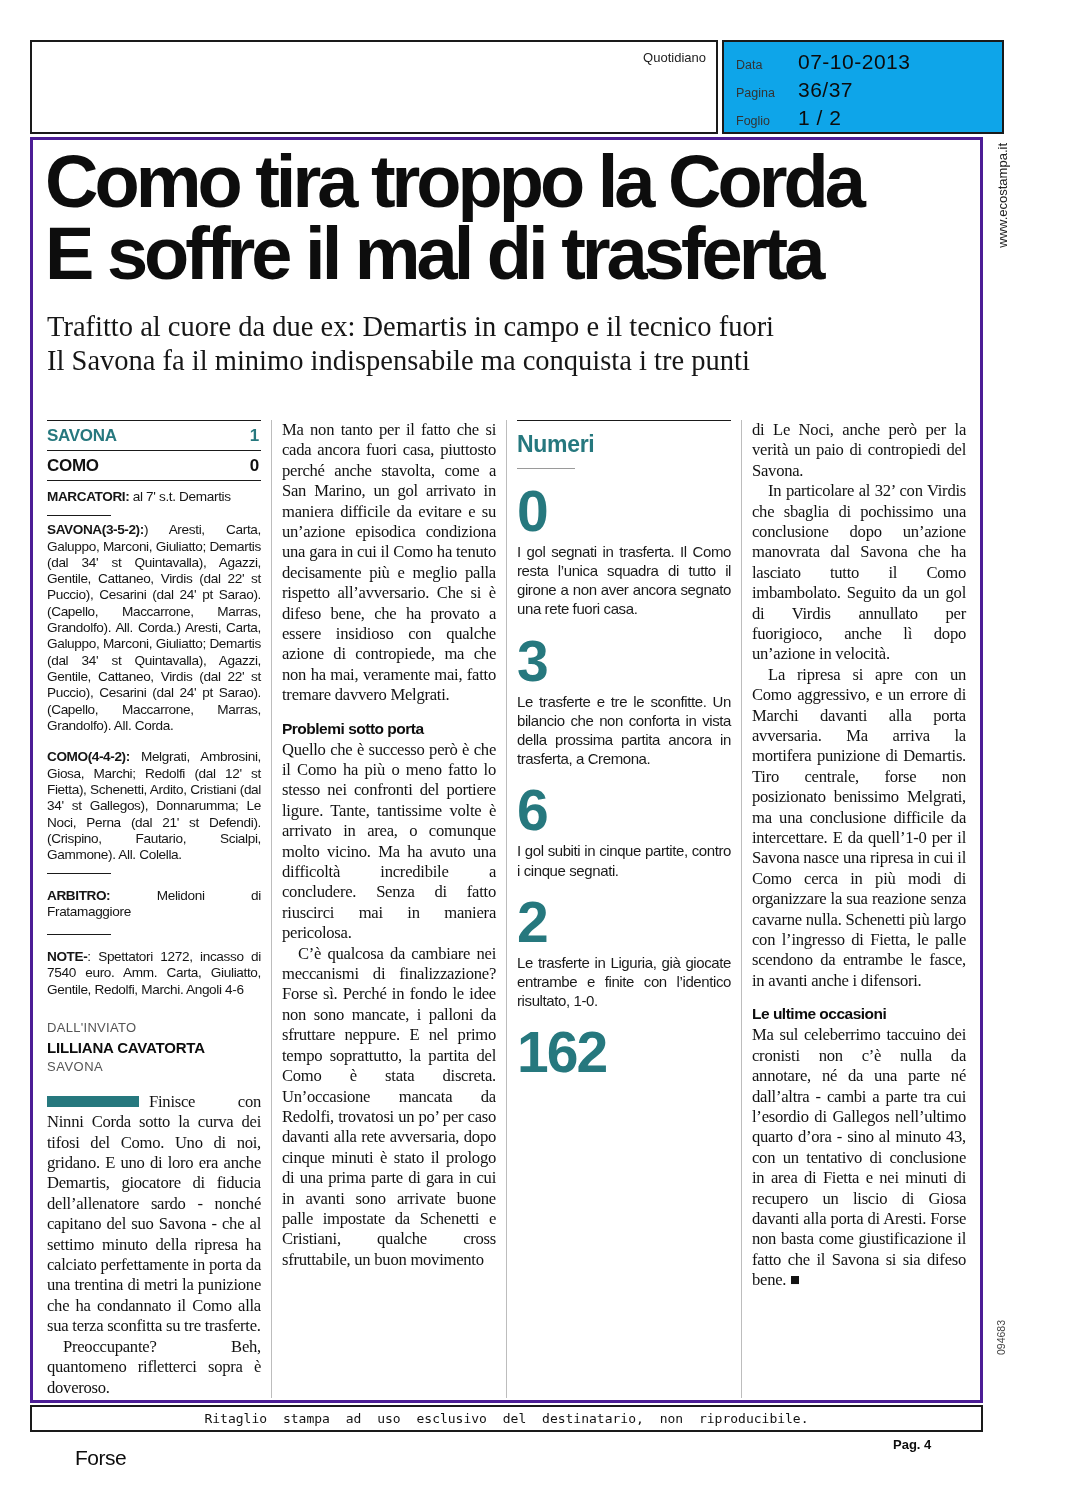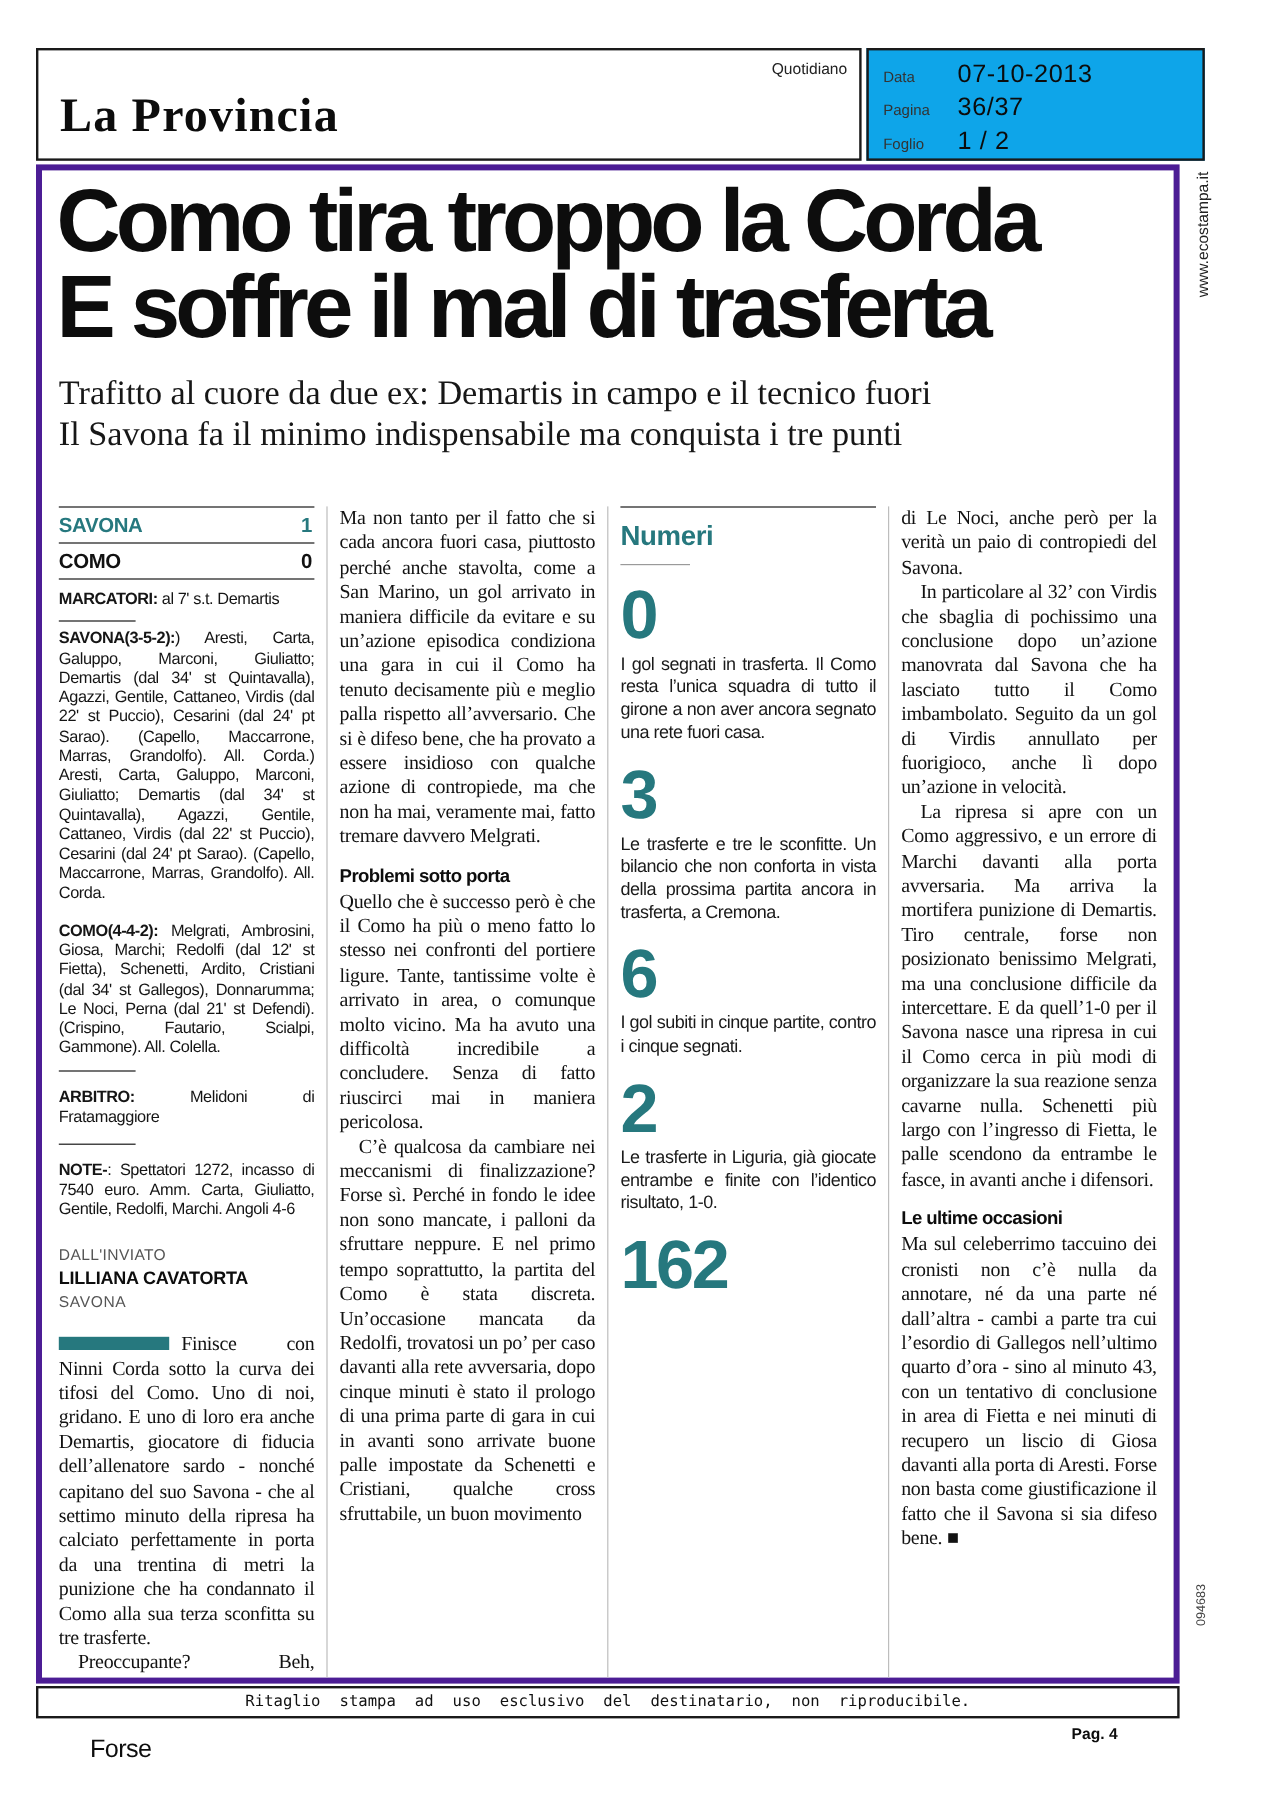--- a/index.html
+++ b/index.html
@@ -36,21 +36,21 @@
   .v-text {
     position:absolute; writing-mode:vertical-rl; transform:rotate(180deg);
     white-space:nowrap; color:#222;
   }
   .v-site { left:995px; top:143px; font-size:13px; }
   .v-code { left:995px; top:1320px; font-size:10.5px; color:#444; }
 
   
   .frame {
     position:absolute; left:30px; top:137px; width:953px; height:1266px;
-    border:5px solid #4c1d95; background:#fff; overflow:hidden;
+    border:3px solid #4c1d95; background:#fff; overflow:hidden;
   }
   .headline {
     margin:6px 12px 0 12px; font-weight:bold; color:#0d0d0d;
     font-size:74px; line-height:0.97; letter-spacing:-4px;
   }
   .subtitle {
     margin:20px 14px 0 14px; font-family:"Liberation Serif", serif;
     font-size:28.5px; line-height:1.2; color:#171717;
   }
 
@@ -112,21 +112,20 @@
     border:2px solid #1a1a1a; display:flex; align-items:center; justify-content:center;
     font-family:"DejaVu Sans Mono", monospace; font-size:13px; word-spacing:8px; color:#111;
   }
   .footer-brand { position:absolute; left:75px; top:1446px; font-size:21px; letter-spacing:-0.5px; color:#0d0d0d; }
   .footer-page { position:absolute; left:893px; top:1437px; font-size:13px; font-weight:bold; color:#0d0d0d; }
 </style>
 </head>
 <body>
 
 <div class="masthead">
-  <div class="paper-name">La Provincia</div>
   <div class="periodicity">Quotidiano</div>
 </div>
 
 <div class="meta-box">
   <div class="meta-row">
     <span class="m-label">Data</span>
     <span class="m-value">07-10-2013</span>
   </div>
   <div class="meta-row">
     <span class="m-label">Pagina</span>

